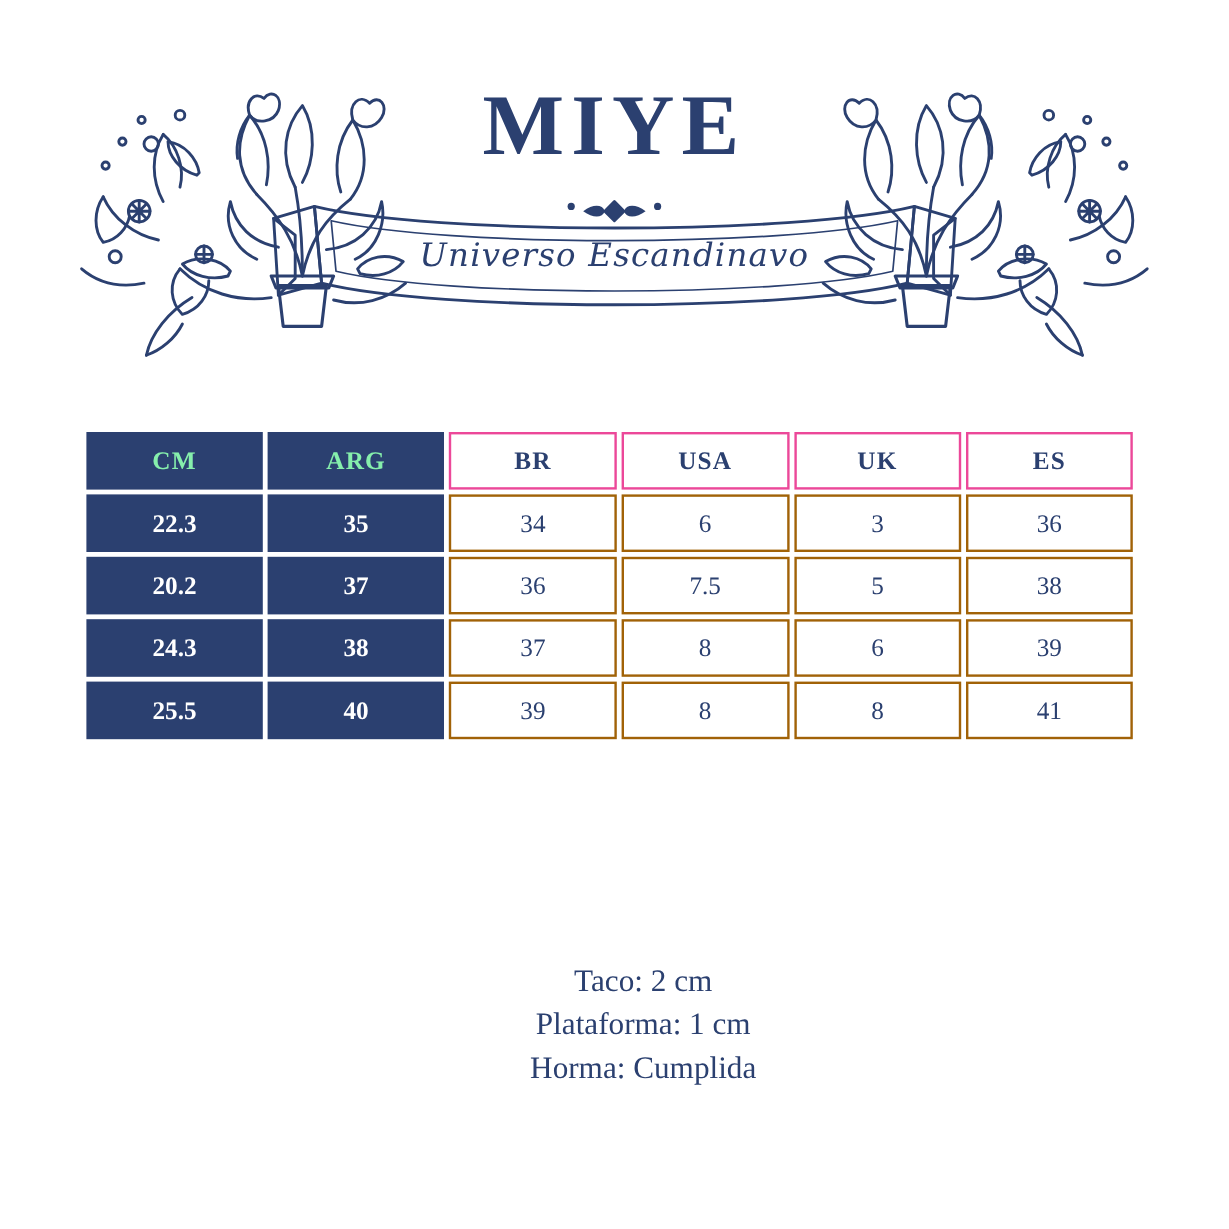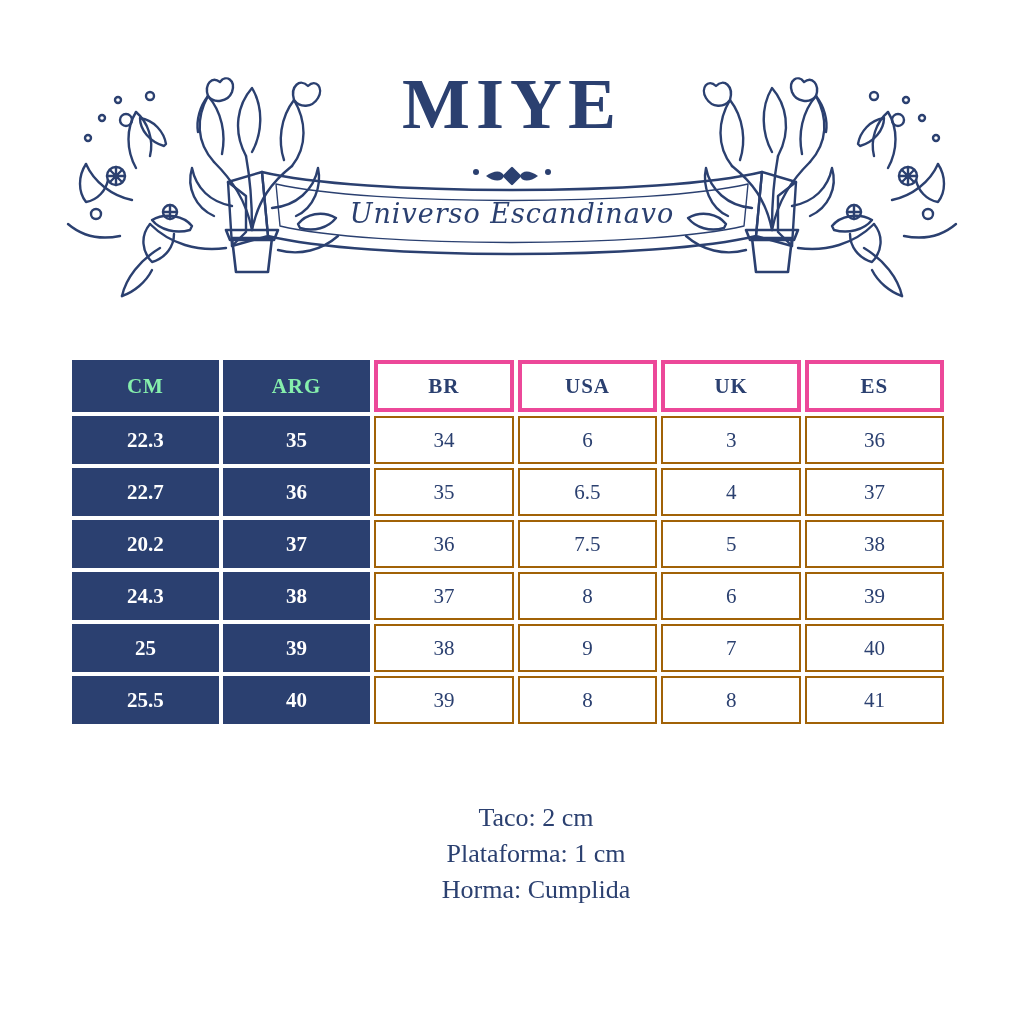--- a/index.html
+++ b/index.html
@@ -92,21 +92,21 @@
   th.hd-dark {
     background: #2b4070;
     color: #86efac;
     font-size: 21px;
     font-weight: bold;
     letter-spacing: 1px;
   }
   th.hd-light {
     background: #ffffff;
     color: #2b4070;
-    border: 4px solid #ec4899;
+    border: 2px solid #ec4899;
     font-size: 21px;
     font-weight: bold;
     letter-spacing: 1px;
   }
   td.cell-dark {
     background: #2b4070;
     color: #ffffff;
     font-size: 21px;
     font-weight: bold;
   }
@@ -289,52 +289,36 @@
       <tbody>
         <tr>
           <td class="cell-dark">22.3</td>
           <td class="cell-dark">35</td>
           <td class="cell-light">34</td>
           <td class="cell-light">6</td>
           <td class="cell-light">3</td>
           <td class="cell-light">36</td>
         </tr>
         <tr>
-          <td class="cell-dark">22.7</td>
-          <td class="cell-dark">36</td>
-          <td class="cell-light">35</td>
-          <td class="cell-light">6.5</td>
-          <td class="cell-light">4</td>
-          <td class="cell-light">37</td>
-        </tr>
-        <tr>
           <td class="cell-dark">20.2</td>
           <td class="cell-dark">37</td>
           <td class="cell-light">36</td>
           <td class="cell-light">7.5</td>
           <td class="cell-light">5</td>
           <td class="cell-light">38</td>
         </tr>
         <tr>
           <td class="cell-dark">24.3</td>
           <td class="cell-dark">38</td>
           <td class="cell-light">37</td>
           <td class="cell-light">8</td>
           <td class="cell-light">6</td>
           <td class="cell-light">39</td>
         </tr>
         <tr>
-          <td class="cell-dark">25</td>
-          <td class="cell-dark">39</td>
-          <td class="cell-light">38</td>
-          <td class="cell-light">9</td>
-          <td class="cell-light">7</td>
-          <td class="cell-light">40</td>
-        </tr>
-        <tr>
           <td class="cell-dark">25.5</td>
           <td class="cell-dark">40</td>
           <td class="cell-light">39</td>
           <td class="cell-light">8</td>
           <td class="cell-light">8</td>
           <td class="cell-light">41</td>
         </tr>
       </tbody>
     </table>
   </div>

